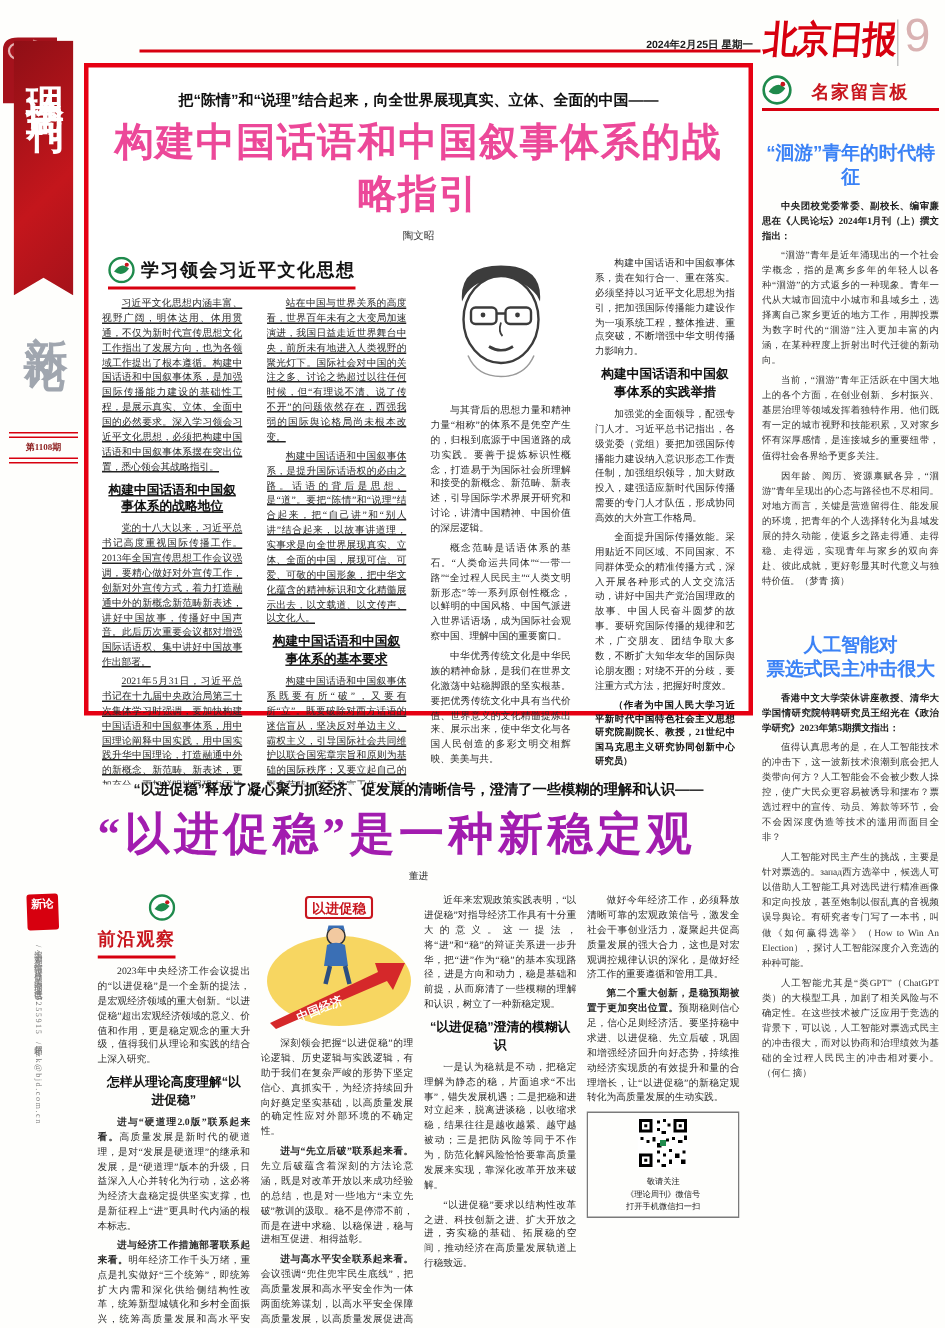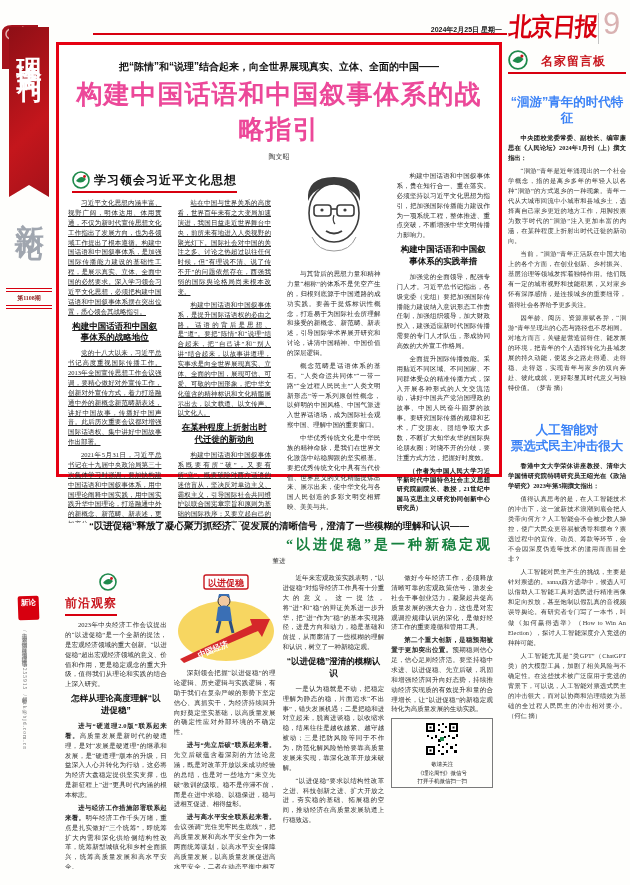--- a/index.html
+++ b/index.html
@@ -39,21 +39,21 @@
   .label-row { display:flex; align-items:flex-end; gap:4px; border-bottom:2.5px solid #d7000f; padding-bottom:2px; width:fit-content; }
   .label-row .lbl { font:900 12px "Liberation Sans",sans-serif; letter-spacing:1px; }
   .sect-label { position:absolute; top:0; left:4px; }
   .sect-label .lbl { color:#141414; }
   .red-lbl { color:#c8161e; }
   .portrait { display:block; margin:0 auto 4px; }
 
   
   .bottom { left:56px; top:520px; width:446px; height:365px; padding:0 9px; }
   .b-kicker { text-align:center; font:700 9.5px "Liberation Sans",sans-serif; color:#111; }
-  .b-title { margin-top:3px; text-align:right; font-family:"Liberation Serif",serif; font-weight:900; font-size:14px; letter-spacing:3px; color:#15803d; }
+  .b-title { margin-top:3px; text-align:left; font-family:"Liberation Serif",serif; font-weight:900; font-size:30px; letter-spacing:3px; color:#a21caf; }
   .b-byline { margin-top:3px; text-align:center; font-size:6.5px; color:#333; }
   .b-cols { display:flex; gap:7px; margin-top:7px; height:296px; overflow:hidden; }
   .cartoon { display:block; margin:0 auto 3px; }
   .qr-box { margin-top:4px; border:1.5px solid #7a7a7a; padding:3px 2px 2px; text-align:center; }
   .qr-box .qline { font-size:5.5px; line-height:1.5; color:#1a1a1a; text-indent:0; }
 
   
   .rail { left:508px; top:50px; width:118px; height:832px; overflow:hidden; }
   .rail .label-row { width:100%; margin-bottom:18px;gap:13px; }
   .r-title { text-align:center; font:700 12.5px "Liberation Sans",sans-serif; color:#3b82f6; margin:20px 0 6px; line-height:1.3; }
@@ -103,21 +103,21 @@
     <div class="col pad-top">
       <p class="para">习近平文化思想内涵丰富、视野广阔，明体达用、体用贯通，不仅为新时代宣传思想文化工作指出了发展方向，也为各领域工作提出了根本遵循。构建中国话语和中国叙事体系，是加强国际传播能力建设的基础性工程，是展示真实、立体、全面中国的必然要求。深入学习领会习近平文化思想，必须把构建中国话语和中国叙事体系摆在突出位置，悉心领会其战略指引。</p>
       <h4 class="subhead">构建中国话语和中国叙事体系的战略地位</h4>
       <p class="para">党的十八大以来，习近平总书记高度重视国际传播工作。2013年全国宣传思想工作会议强调，要精心做好对外宣传工作，创新对外宣传方式，着力打造融通中外的新概念新范畴新表述，讲好中国故事，传播好中国声音。此后历次重要会议都对增强国际话语权、集中讲好中国故事作出部署。</p>
       <p class="para">2021年5月31日，习近平总书记在十九届中央政治局第三十次集体学习时强调，要加快构建中国话语和中国叙事体系，用中国理论阐释中国实践，用中国实践升华中国理论，打造融通中外的新概念、新范畴、新表述，更加充分、更加鲜明地展现中国故事及其背后的思想力量和精神力量。</p>
     </div>
 
     <div class="col pad-top">
       <p class="para">站在中国与世界关系的高度看，世界百年未有之大变局加速演进，我国日益走近世界舞台中央，前所未有地进入人类视野的聚光灯下。国际社会对中国的关注之多、讨论之热超过以往任何时候，但“有理说不清、说了传不开”的问题依然存在，西强我弱的国际舆论格局尚未根本改变。</p>
       <p class="para">构建中国话语和中国叙事体系，是提升国际话语权的必由之路。话语的背后是思想、是“道”。要把“陈情”和“说理”结合起来，把“自己讲”和“别人讲”结合起来，以故事讲道理，实事求是向全世界展现真实、立体、全面的中国，展现可信、可爱、可敬的中国形象，把中华文化蕴含的精神标识和文化精髓展示出去，以文载道、以文传声、以文化人。</p>
-      <h4 class="subhead">在某种程度上折射出时代迁徙的新动向</h4>
+      <h4 class="subhead">构建中国话语和中国叙事体系的基本要求</h4>
       <p class="para">构建中国话语和中国叙事体系既要有所“破”，又要有所“立”。既要破除对西方话语的迷信盲从，坚决反对单边主义、霸权主义，引导国际社会共同维护以联合国宪章宗旨和原则为基础的国际秩序；又要立起自己的概念范畴，对于外宣工作，习近平总书记提出了明确要求。</p>
     </div>
 
     <div class="col">
       <svg class="portrait" width="92" height="94" viewBox="0 0 92 94">
         <path d="M20 30 Q18 6 46 6 Q74 6 72 30 L70 26 Q60 14 46 16 Q30 14 22 26 Z" fill="#3c3c3c"></path>
         <ellipse cx="46" cy="42" rx="25" ry="29" fill="#fff" stroke="#3c3c3c" stroke-width="1.6"></ellipse>
         <rect x="26" y="34" width="17" height="11" rx="3" fill="none" stroke="#3c3c3c" stroke-width="1.6"></rect>
         <rect x="49" y="34" width="17" height="11" rx="3" fill="none" stroke="#3c3c3c" stroke-width="1.6"></rect>
         <path d="M43 38 h6" stroke="#3c3c3c" stroke-width="1.6"></path>

